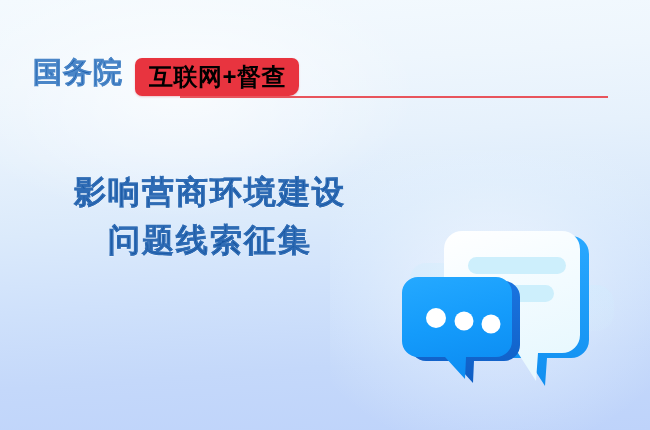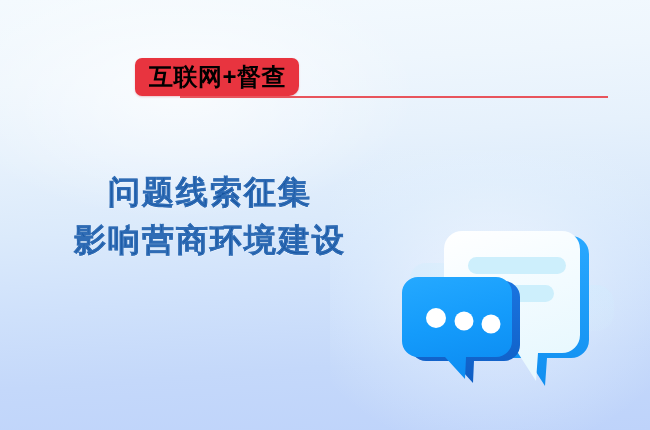--- a/index.html
+++ b/index.html
@@ -132,31 +132,32 @@
 </style>
 </head>
 <body>
 
 <div class="banner">
 
   <div class="bg-glow-2"></div>
   <div class="bg-glow"></div>
 
   <div class="header">
+    <div class="gov-label">国务院</div>
 
     <div class="badge">
       <span class="badge-text">互联网+督查</span>
     </div>
 
     <div class="rule"></div>
   </div>
 
   <div class="title-block">
+    <div class="title-line">影响营商环境建设</div>
     <div class="title-line">问题线索征集</div>
-    <div class="title-line">影响营商环境建设</div>
   </div>
 
   <div class="illus">
     <svg width="230" height="195" viewBox="0 0 230 195" xmlns="http://www.w3.org/2000/svg">
       <defs>
         <linearGradient id="gBack" x1="0" y1="0" x2="0.3" y2="1">
           <stop offset="0%" stop-color="#ffffff"></stop>
           <stop offset="55%" stop-color="#f2fbff"></stop>
           <stop offset="100%" stop-color="#e8f8fe"></stop>
         </linearGradient>

